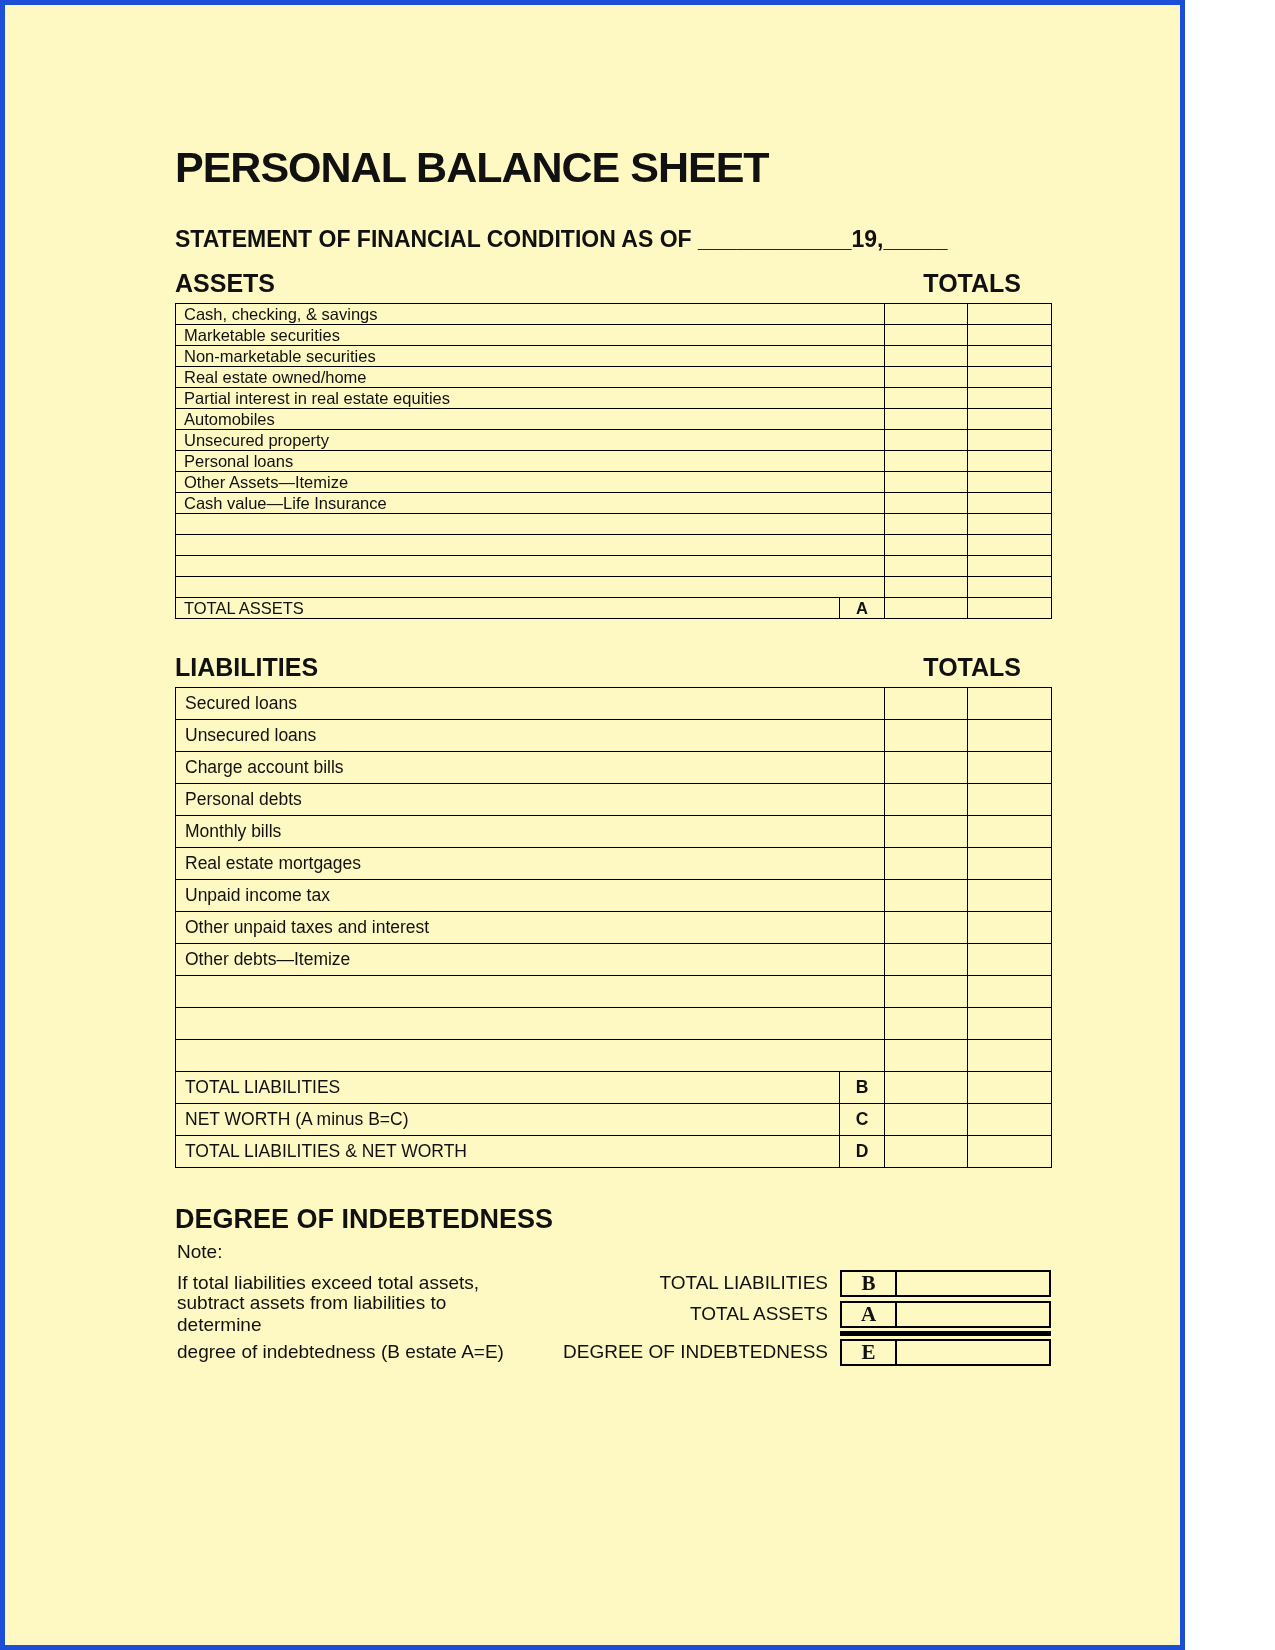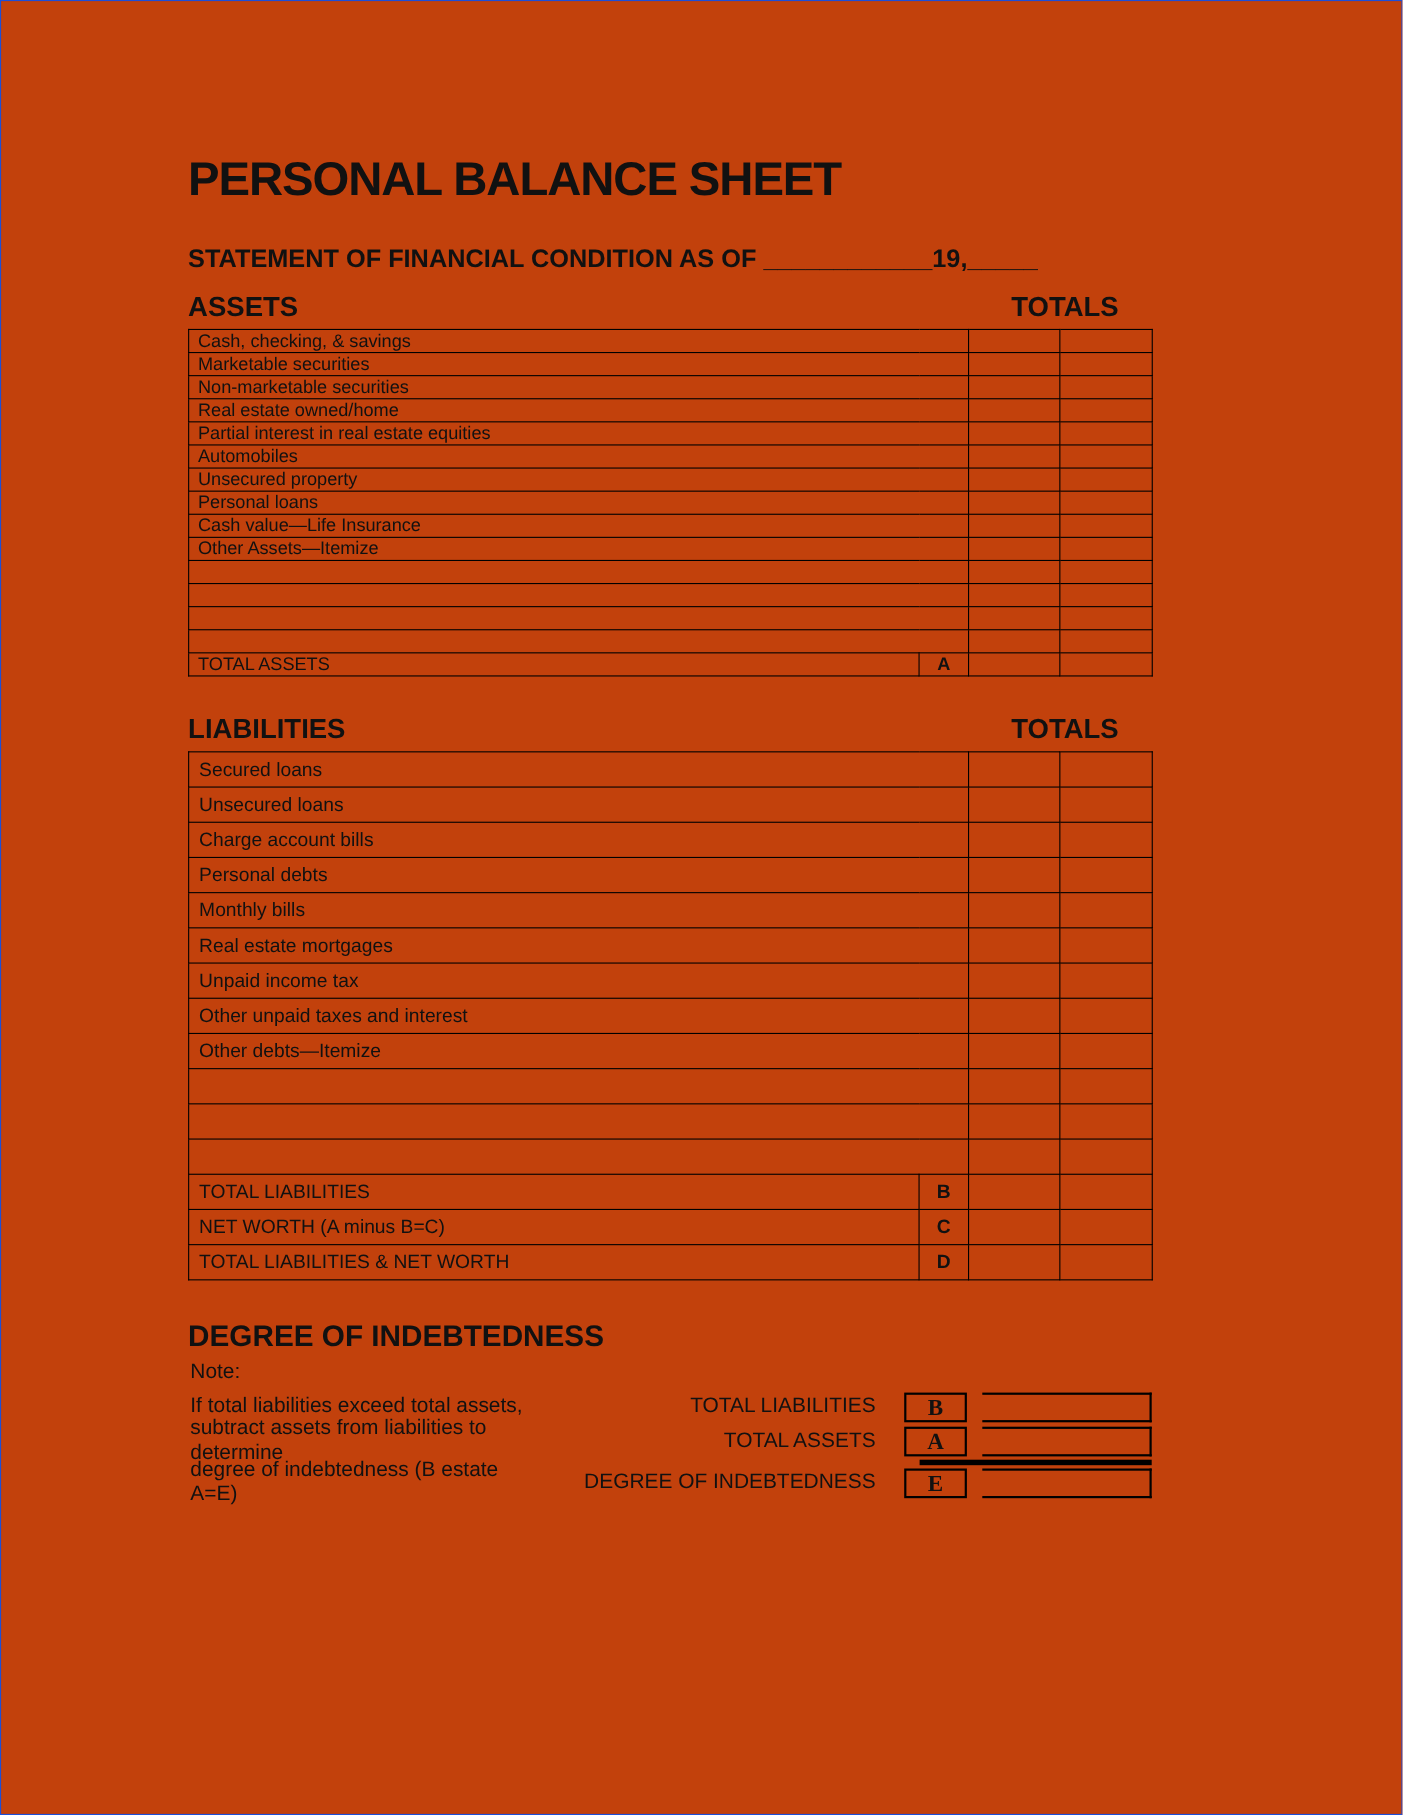--- a/index.html
+++ b/index.html
@@ -1,21 +1,21 @@
 <!DOCTYPE html>
 <html><head>
 <meta charset="utf-8">
 <style>
   * { margin:0; padding:0; box-sizing:border-box; }
   html,body { background:#ffffff; }
   .page {
     position:relative;
-    width:1275px; height:1650px;
-    background:#c2410c;
-    border:1px solid #1d4ed8;
+    width:1185px; height:1650px;
+    background:#fef9c3;
+    border:5px solid #1d4ed8;
     font-family:"Liberation Sans", sans-serif;
     color:#111111;
     overflow:hidden;
   }
   .content { position:absolute; left:170px; top:138px; width:876px; }
 
   .title {
     font-size:43px; font-weight:700; letter-spacing:-1px;
     margin-bottom:34px;
   }
@@ -42,21 +42,21 @@
   }
   td.amount-cell { padding:0; }
 
   .gap-lg { height:34px; }
 
   .deg-header { font-size:27px; font-weight:700; margin-top:36px; }
   .deg-note-label { font-size:19px; margin-top:6px; margin-bottom:6px; padding-left:2px; }
 
   .deg-row {
     display:flex; align-items:center;
-    height:28px; margin-bottom:3px;gap:14px;
+    height:28px; margin-bottom:3px;
   }
   .deg-note { flex:1; font-size:19px; padding-left:2px; }
   .deg-label { width:300px; text-align:right; font-size:19px; margin-right:12px; }
   .deg-letter {
     width:57px; height:27px; border:2px solid #000;
     display:flex; align-items:center; justify-content:center;
     font-family:"Liberation Serif", serif; font-weight:700; font-size:21px;
   }
   .deg-blank { width:154px; height:27px; border:2px solid #000; border-left:none; }
   .deg-sumline-wrap { display:flex; justify-content:flex-end; height:5px; margin:1px 0 2px; }
@@ -118,26 +118,26 @@
             <td colspan="2">Unsecured property</td>
             <td class="amount-cell"></td>
             <td class="amount-cell"></td>
           </tr>
       <tr>
             <td colspan="2">Personal loans</td>
             <td class="amount-cell"></td>
             <td class="amount-cell"></td>
           </tr>
       <tr>
+            <td colspan="2">Other Assets—Itemize</td>
+            <td class="amount-cell"></td>
+            <td class="amount-cell"></td>
+          </tr>
+      <tr>
             <td colspan="2">Cash value—Life Insurance</td>
-            <td class="amount-cell"></td>
-            <td class="amount-cell"></td>
-          </tr>
-      <tr>
-            <td colspan="2">Other Assets—Itemize</td>
             <td class="amount-cell"></td>
             <td class="amount-cell"></td>
           </tr>
       <tr>
             <td colspan="2"></td>
             <td class="amount-cell"></td>
             <td class="amount-cell"></td>
           </tr>
       <tr>
             <td colspan="2"></td>

